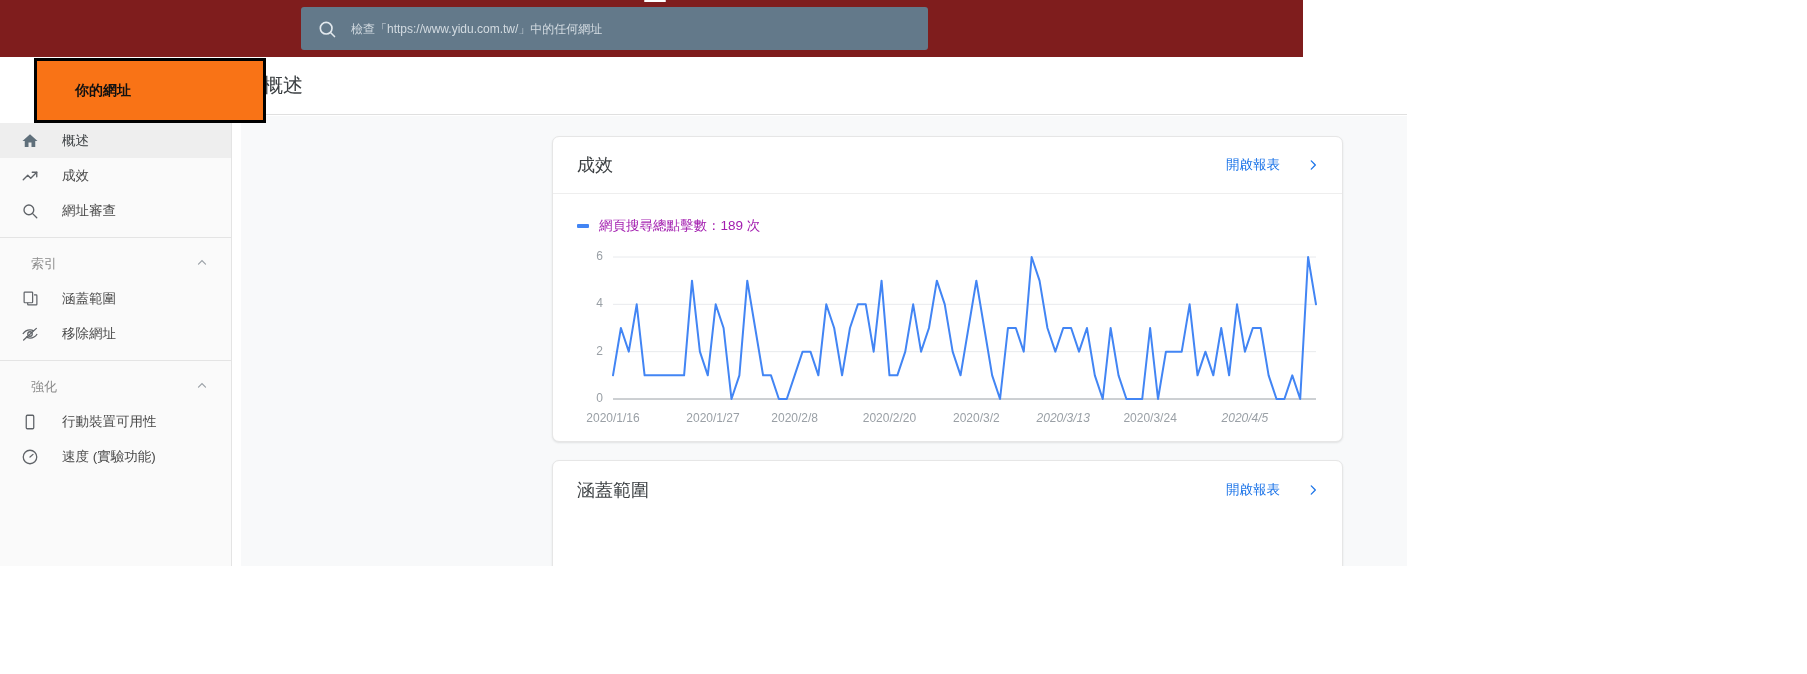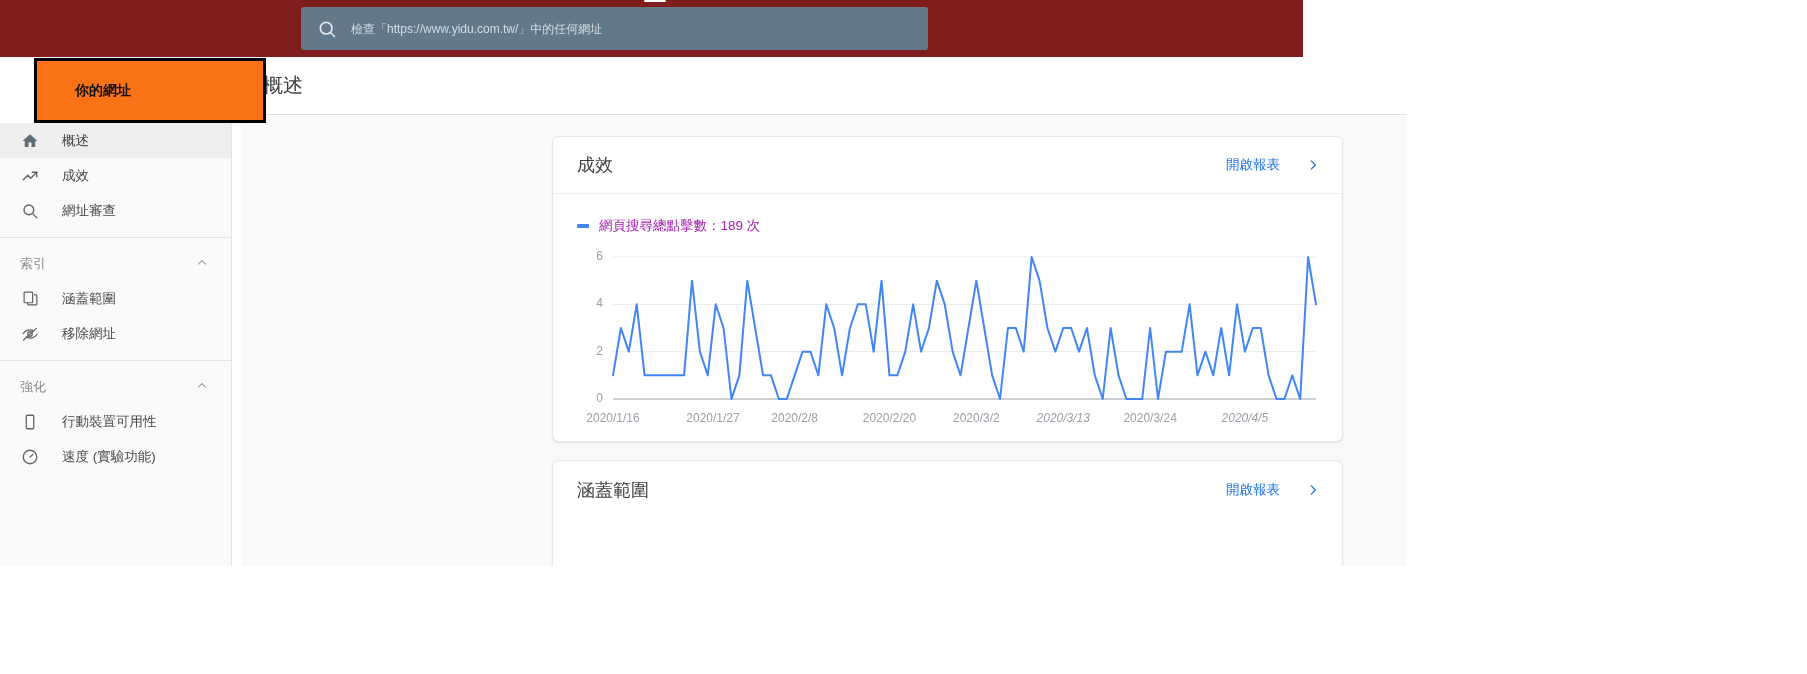--- a/index.html
+++ b/index.html
@@ -87,21 +87,21 @@
   }
   .nav-item.active { background: #eeeeee; color: #3c4043; }
   .nav-item .ico {
     width: 20px; height: 20px; margin-right: 22px;
     display: flex; align-items: center; justify-content: center;
     flex: 0 0 20px;
   }
   .nav-divider { height: 1px; background: #e4e4e4; margin: 9px 0; }
   .nav-section {
     height: 34px; display: flex; align-items: center;
-    padding-left: 20px; padding-right: 22px;
+    padding-left: 31px; padding-right: 22px;
     font-size: 13px; color: #8a8a8a; cursor: pointer;
   }
   .nav-section .sec-label { flex: 1; }
   .scrollbar-track {
     position: absolute; right: 0; top: 123px;
     width: 11px; height: 443px; background: #f1f1f1;
   }
   .scrollbar-thumb {
     position: absolute; left: 1px; top: 0;
     width: 9px; height: 373px; background: #c1c1c1; border-radius: 5px;

